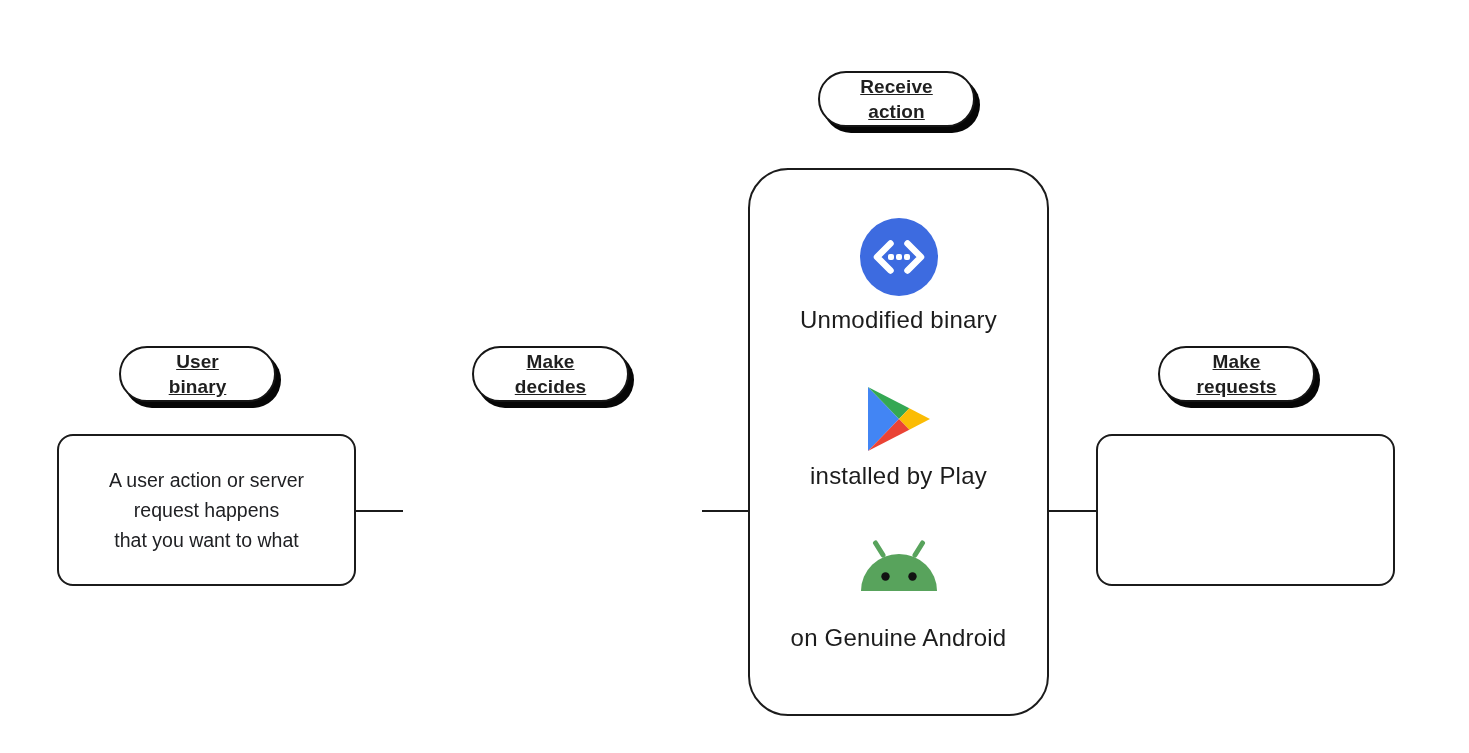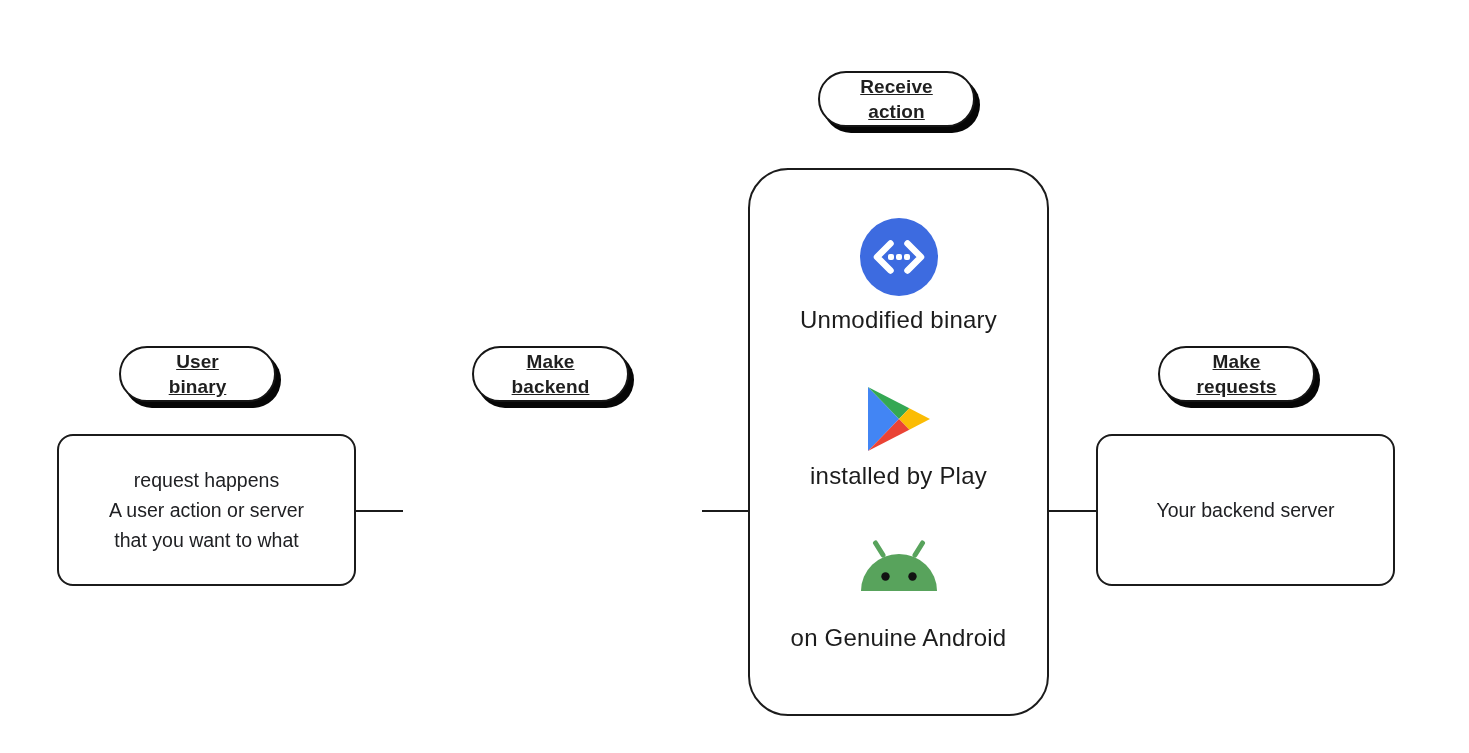--- a/index.html
+++ b/index.html
@@ -118,29 +118,29 @@
   <div class="connector" id="connector-1"></div>
   <div class="connector" id="connector-2"></div>
   <div class="connector" id="connector-3"></div>
 
   <div class="pill" id="pill-user-action">
     <span>User</span>
     <span>binary</span>
   </div>
   <div class="card" id="card-user-action">
     <div class="card-text">
+      <div>A user action or server</div>
       <div>request happens</div>
-      <div>A user action or server</div>
       <div>that you want to what</div>
     </div>
   </div>
 
   <div class="pill" id="pill-make-request">
     <span>Make</span>
-    <span>backend</span>
+    <span>decides</span>
   </div>
 
   <div class="pill" id="pill-receive-verdict">
     <span>Receive</span>
     <span>action</span>
   </div>
   <div class="tall-card">
 
     <svg class="verdict-icon" id="icon-code-circle" width="78" height="78" viewBox="0 0 78 78" aria-hidden="true">
       <circle cx="39" cy="39" r="39" fill="#3D6BE0"></circle>
@@ -170,17 +170,16 @@
     <div class="verdict-label" id="label-genuine">on Genuine Android</div>
 
   </div>
 
   <div class="pill" id="pill-make-decision">
     <span>Make</span>
     <span>requests</span>
   </div>
   <div class="card" id="card-make-decision">
     <div class="card-text">
-      <div>Your backend server</div>
     </div>
   </div>
 
 </div>
 
 </body></html>

